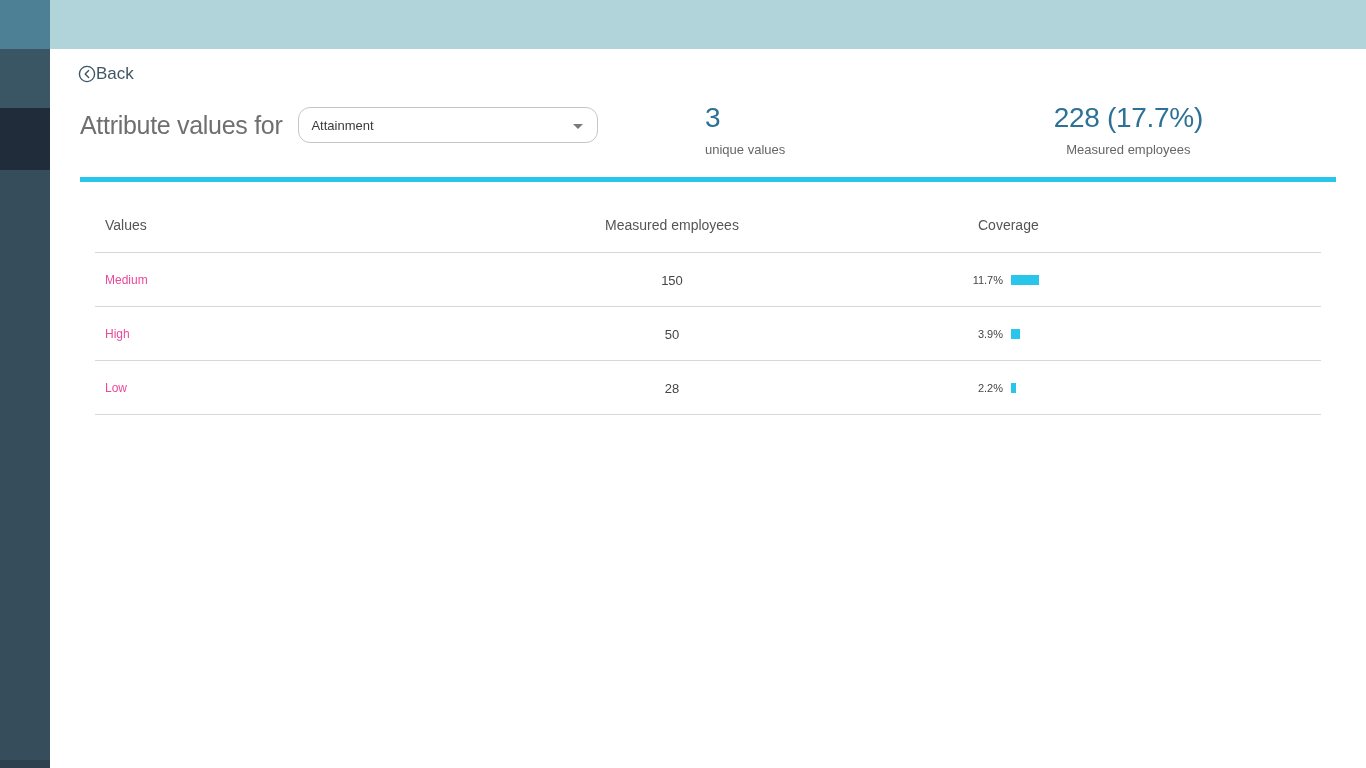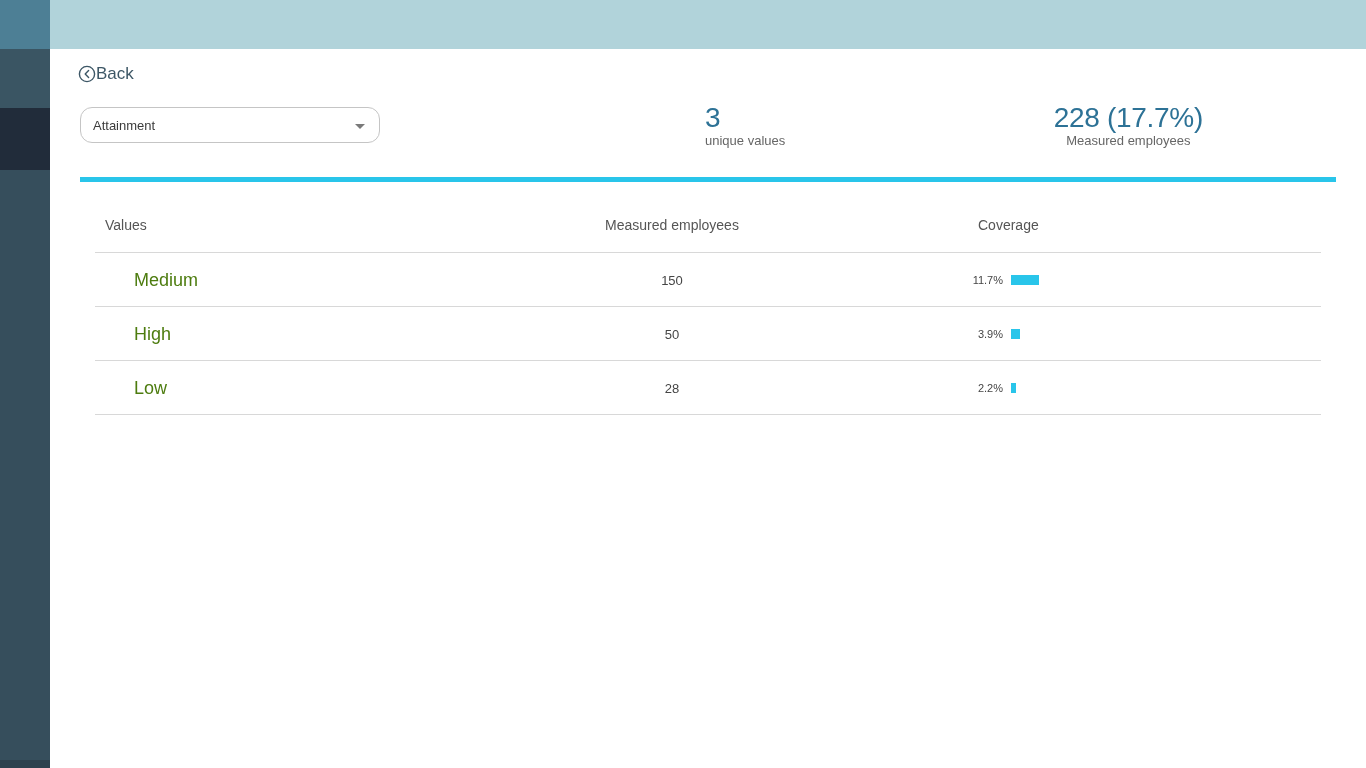--- a/index.html
+++ b/index.html
@@ -58,42 +58,42 @@
     width: 0; height: 0;
     border-left: 5px solid transparent; border-right: 5px solid transparent;
     border-top: 5px solid #7a7a7a;
   }
 
   
   .stat { position: absolute; top: 103px; }
   .stat-unique { left: 705px; text-align: left; }
   .stat-measured { right: 163px; text-align: center; }
   .stat .num { font-size: 28px; font-weight: 300; color: #2d7296; line-height: 1.05; letter-spacing: -0.3px; }
-  .stat .lbl { font-size: 13px; color: #666; margin-top: 1px; }
+  .stat .lbl { font-size: 13px; color: #666; margin-top: 10px; }
 
   
   .accent-rule {
     position: absolute; left: 80px; top: 177px; width: 1256px; height: 5px;
     background: #29c5ea;
   }
 
   
   .table { position: absolute; left: 95px; top: 196px; width: 1226px; }
   .t-head {
     position: relative; height: 57px; border-bottom: 1px solid #d8d8d8;
     font-size: 14px; color: #555;
   }
   .t-head span { position: absolute; top: 0; height: 57px; display: flex; align-items: center; }
   .h-values   { left: 10px; }
   .h-measured { left: 477px; width: 200px; justify-content: center; }
   .h-coverage { left: 883px; }
 
   .t-row { position: relative; height: 54px; border-bottom: 1px solid #d8d8d8; }
   .t-row > * { position: absolute; top: 0; height: 54px; display: flex; align-items: center; }
-  .c-value    { left: 10px; font-size: 18px; color: #4d7c0f; cursor: pointer; margin-left: 29px; }
+  .c-value    { left: 10px; font-size: 12px; color: #ec4899; cursor: pointer; }
   .c-measured { left: 477px; width: 200px; justify-content: center; font-size: 13px; color: #454545; }
   .c-coverage { left: 838px; }
   .c-coverage .pct { display: inline-block; width: 70px; text-align: right; font-size: 11px; color: #454545; }
   .c-coverage .bar { display: inline-block; height: 10px; background: #29c5ea; margin-left: 8px; }
 </style>
 </head>
 <body>
 
 <div class="sidebar">
   <div class="sb-top"></div>
@@ -114,20 +114,21 @@
   <span>
     <svg width="18" height="18" viewBox="0 0 18 18">
       <circle cx="9" cy="9" r="7.6" fill="none" stroke="#3d5766" stroke-width="1.4"></circle>
       <polyline points="10.6,5.6 7.2,9 10.6,12.4" fill="none" stroke="#3d5766" stroke-width="1.4" stroke-linecap="round" stroke-linejoin="round"></polyline>
     </svg>
   </span>
   <span>Back</span>
 </div>
 
 <div class="title-row">
+  <div class="page-title">Attribute values for</div>
   <div class="attr-select">
     <span class="val">Attainment</span>
     <span class="caret"></span>
   </div>
 </div>
 
 <div class="stat stat-unique">
   <div class="num">3</div>
   <div class="lbl">unique values</div>
 </div>

